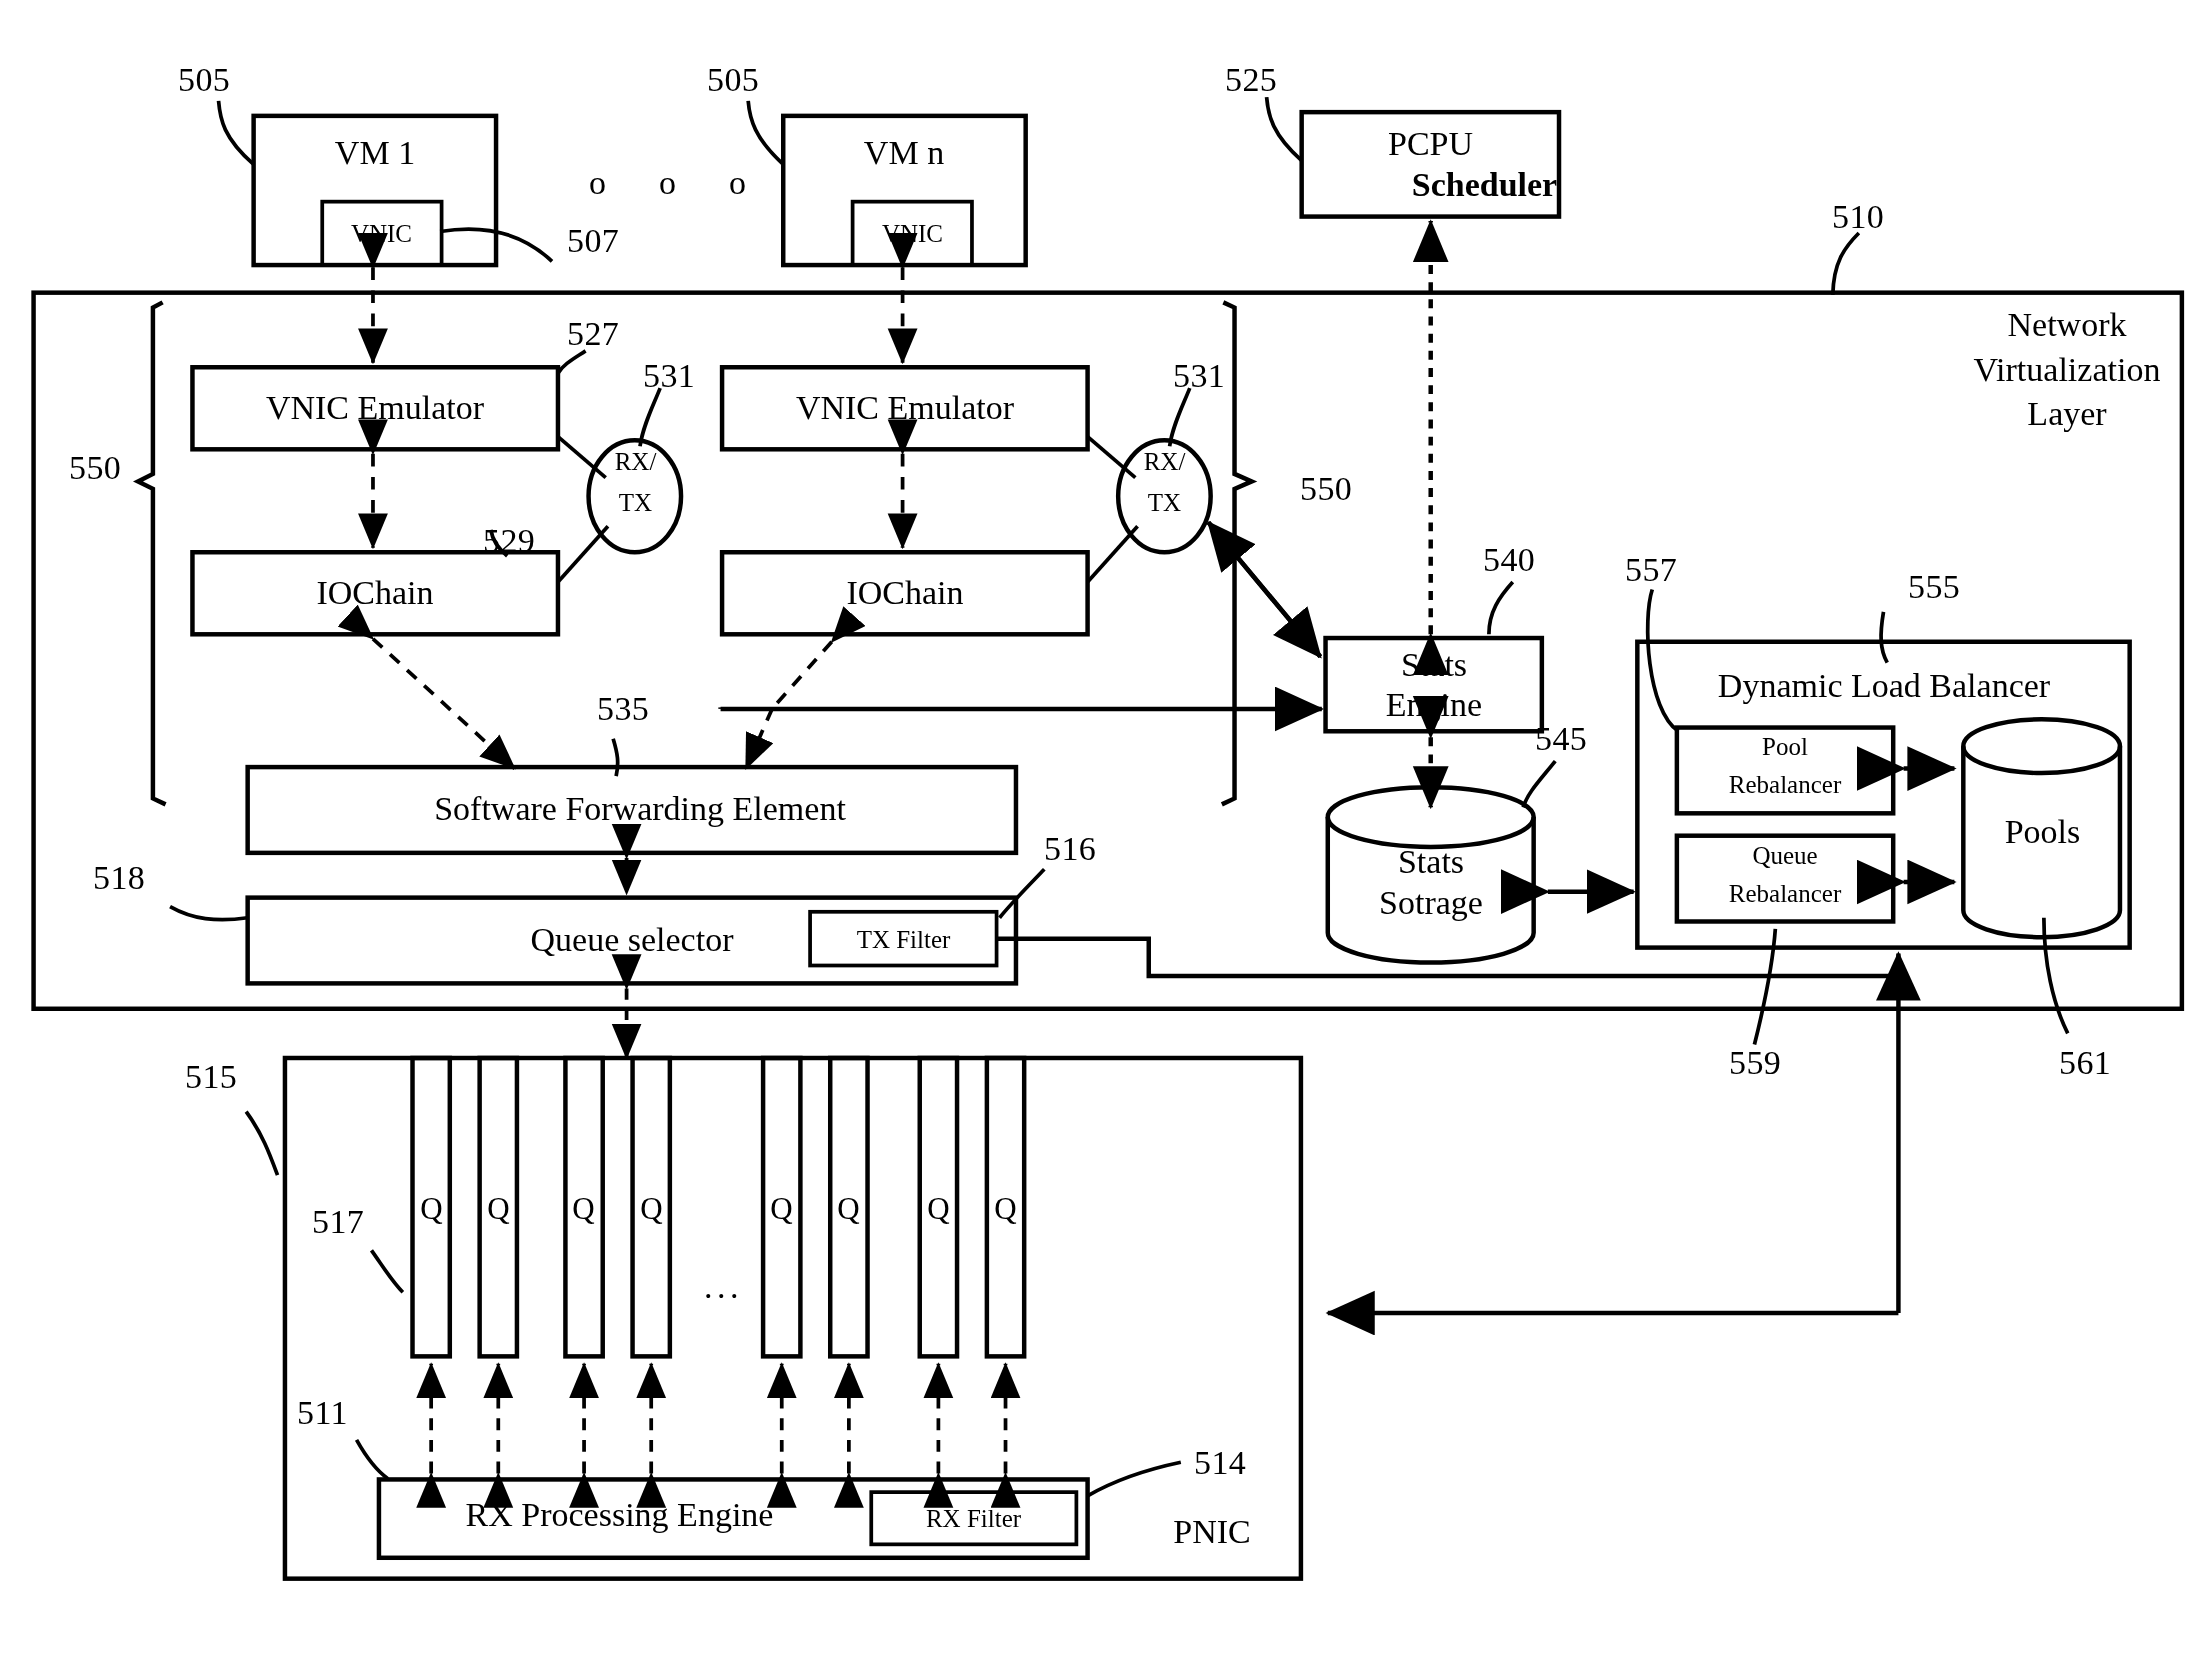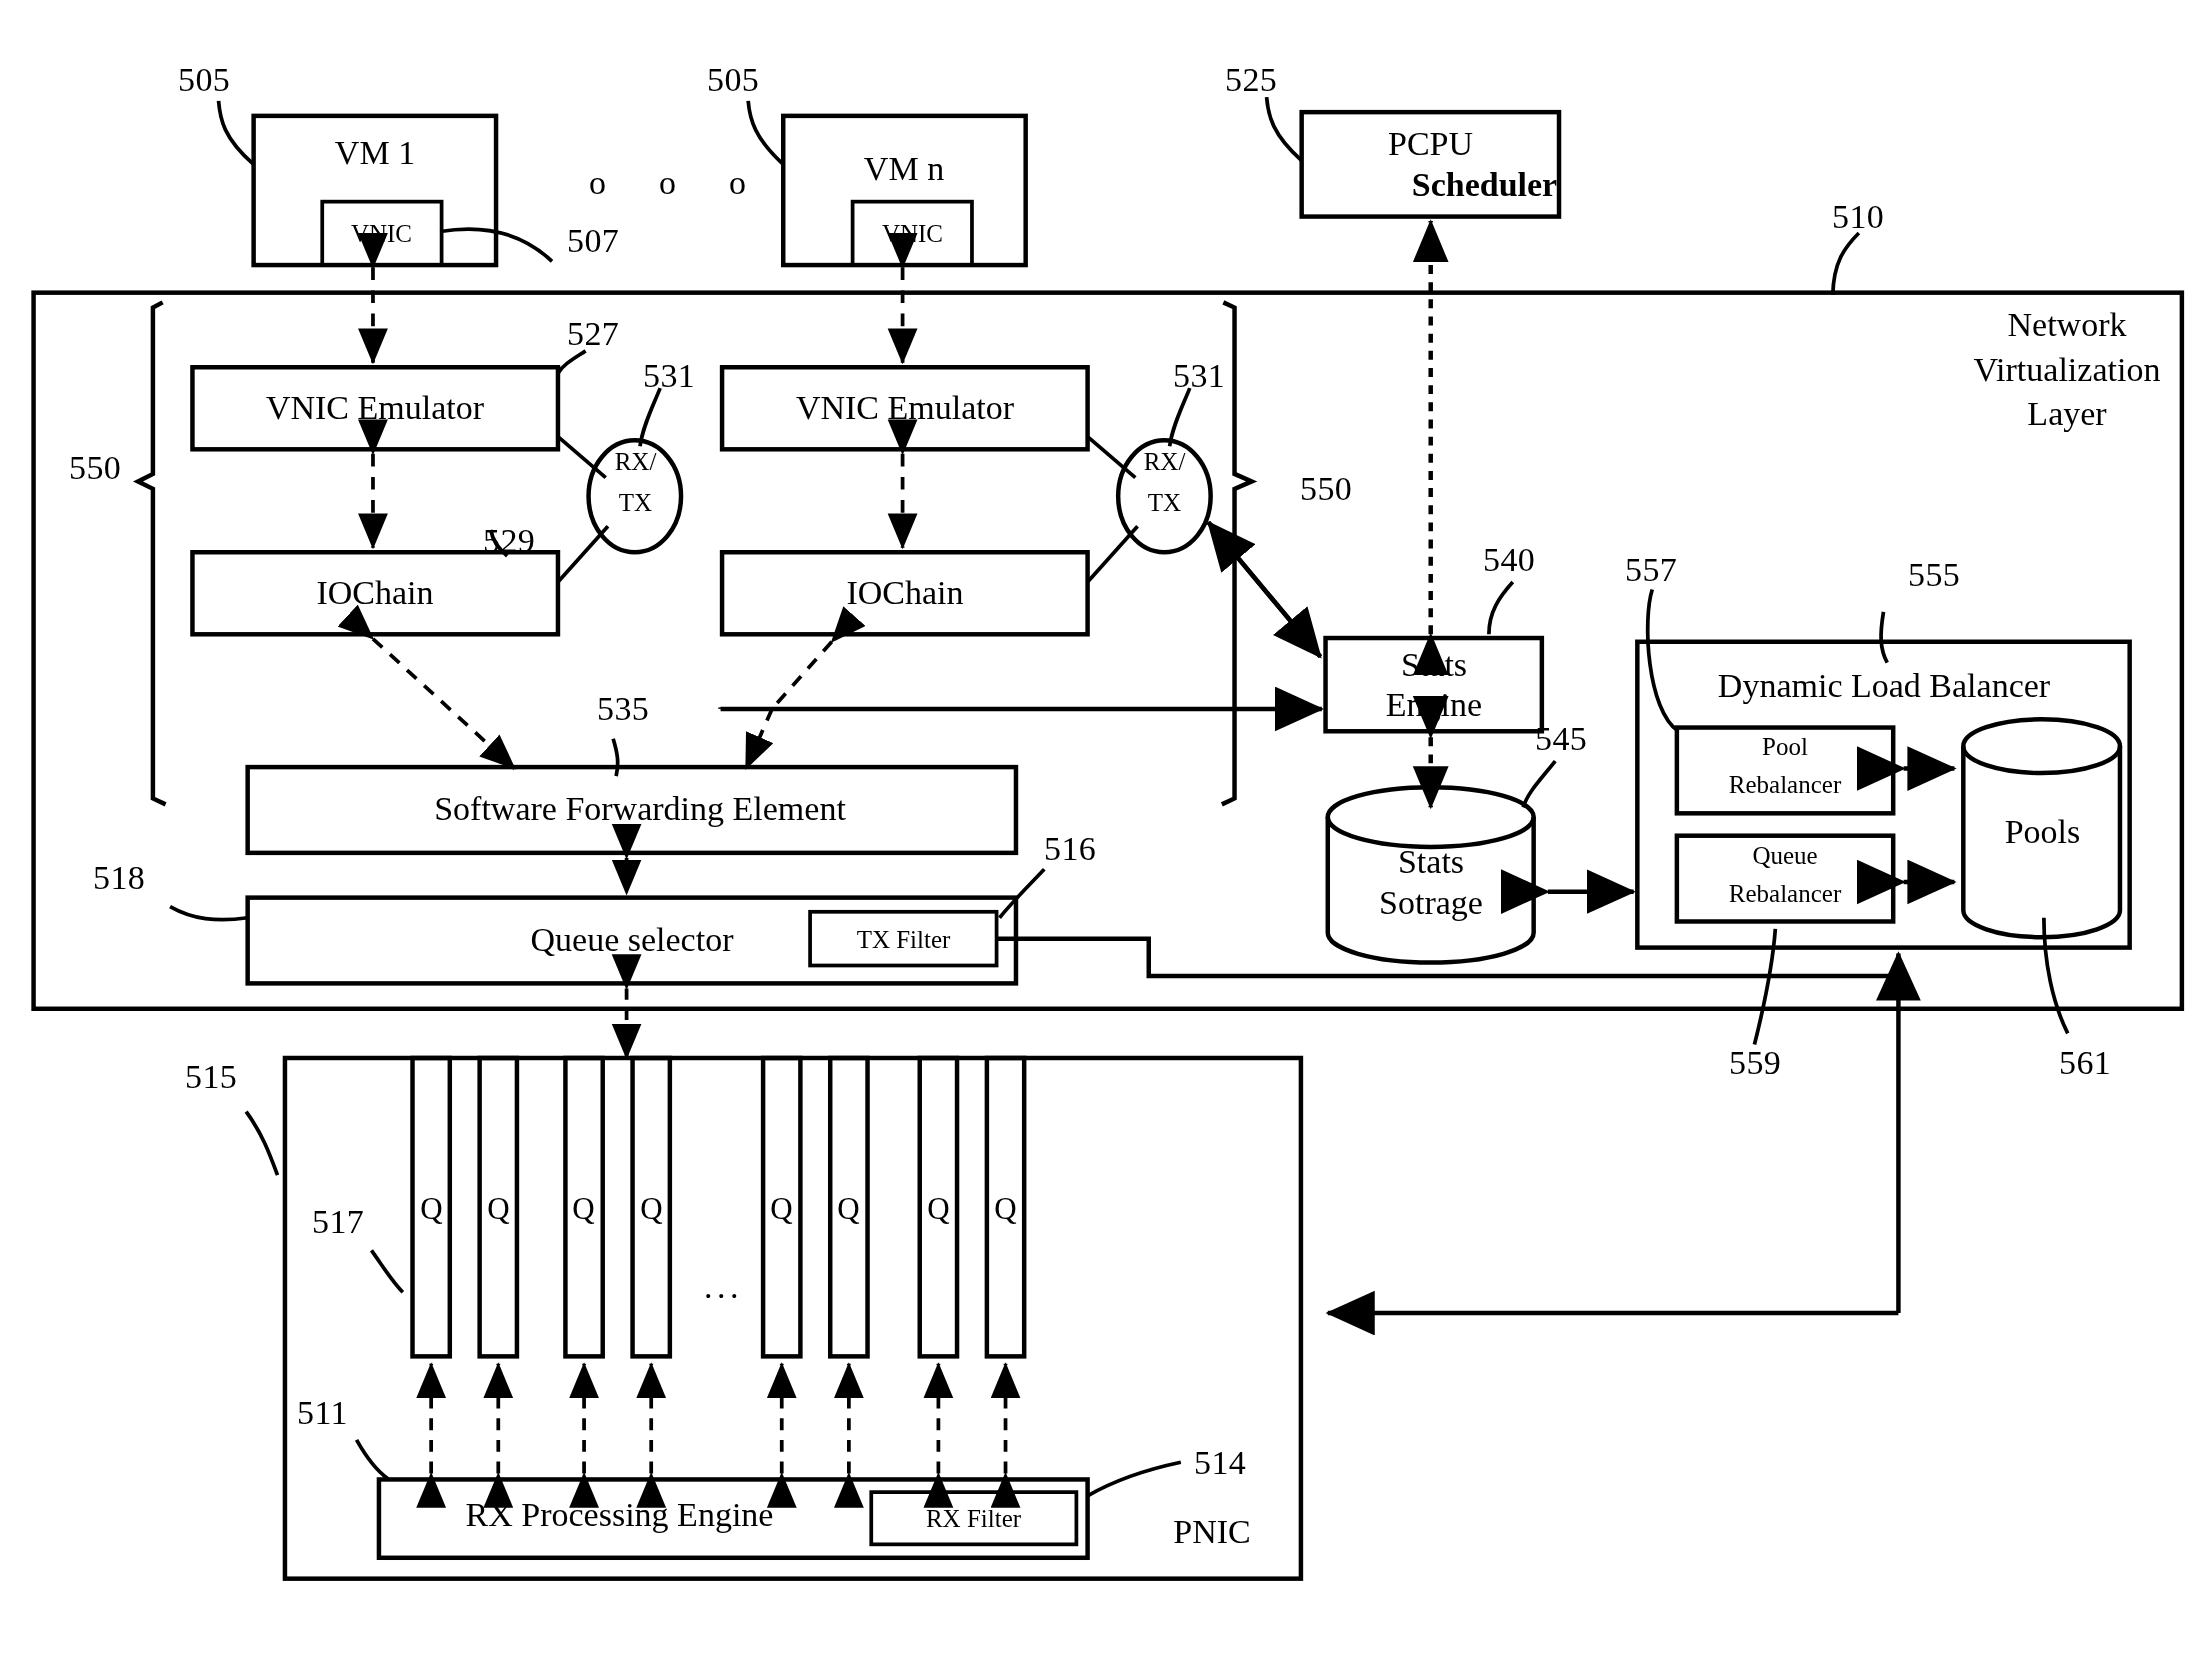--- a/index.html
+++ b/index.html
@@ -218,21 +218,21 @@
     </g>
   </svg>
 
   <div class="lbl boxtext ctr" style="left:254px; top:131px; width:242px; height:45px;">VM 1</div>
   <div class="lbl boxtext-sm ctr" style="left:322px; top:213px; width:119px; height:42px;">VNIC</div>
   <div class="lbl refnum" style="left:178px; top:61px;">505</div>
   <div class="lbl refnum" style="left:567px; top:222px;">507</div>
 
   <div class="lbl dots" style="left:589px; top:164px;">o  o  o</div>
 
-  <div class="lbl boxtext ctr" style="left:783px; top:131px; width:242px; height:45px;margin-top:16px;">VM n</div>
+  <div class="lbl boxtext ctr" style="left:783px; top:131px; width:242px; height:45px;">VM n</div>
   <div class="lbl boxtext-sm ctr" style="left:853px; top:213px; width:119px; height:42px;">VNIC</div>
   <div class="lbl refnum" style="left:707px; top:61px;">505</div>
 
   <div class="lbl boxtext" style="left:1302px; top:125px; width:257px;">PCPU</div>
   <div class="lbl boxtext" style="left:1356px; top:166px; width:257px;font-weight:bold;">Scheduler</div>
   <div class="lbl refnum" style="left:1225px; top:61px;">525</div>
 
   <div class="lbl boxtext" style="left:1955px; top:306px; width:224px;">Network</div>
   <div class="lbl boxtext" style="left:1955px; top:351px; width:224px;">Virtualization</div>
   <div class="lbl boxtext" style="left:1955px; top:395px; width:224px;">Layer</div>
@@ -265,21 +265,21 @@
 
   <div class="lbl boxtext" style="left:1326px; top:646px; width:216px;">Stats</div>
   <div class="lbl boxtext" style="left:1326px; top:686px; width:216px;">Engine</div>
   <div class="lbl refnum" style="left:1483px; top:541px;">540</div>
 
   <div class="lbl boxtext" style="left:1328px; top:843px; width:206px;">Stats</div>
   <div class="lbl boxtext" style="left:1328px; top:884px; width:206px;">Sotrage</div>
   <div class="lbl refnum" style="left:1535px; top:720px;">545</div>
 
   <div class="lbl boxtext ctr" style="left:1638px; top:664px; width:492px; height:45px;">Dynamic Load Balancer</div>
-  <div class="lbl refnum" style="left:1908px; top:556px;">555</div>
+  <div class="lbl refnum" style="left:1908px; top:568px;">555</div>
   <div class="lbl refnum" style="left:1625px; top:551px;">557</div>
 
   <div class="lbl boxtext-sm" style="left:1677px; top:733px; width:216px;">Pool</div>
   <div class="lbl boxtext-sm" style="left:1677px; top:771px; width:216px;">Rebalancer</div>
 
   <div class="lbl boxtext-sm" style="left:1677px; top:842px; width:216px;">Queue</div>
   <div class="lbl boxtext-sm" style="left:1677px; top:880px; width:216px;">Rebalancer</div>
   <div class="lbl refnum" style="left:1729px; top:1044px;">559</div>
 
   <div class="lbl boxtext" style="left:1964px; top:813px; width:157px;">Pools</div>

